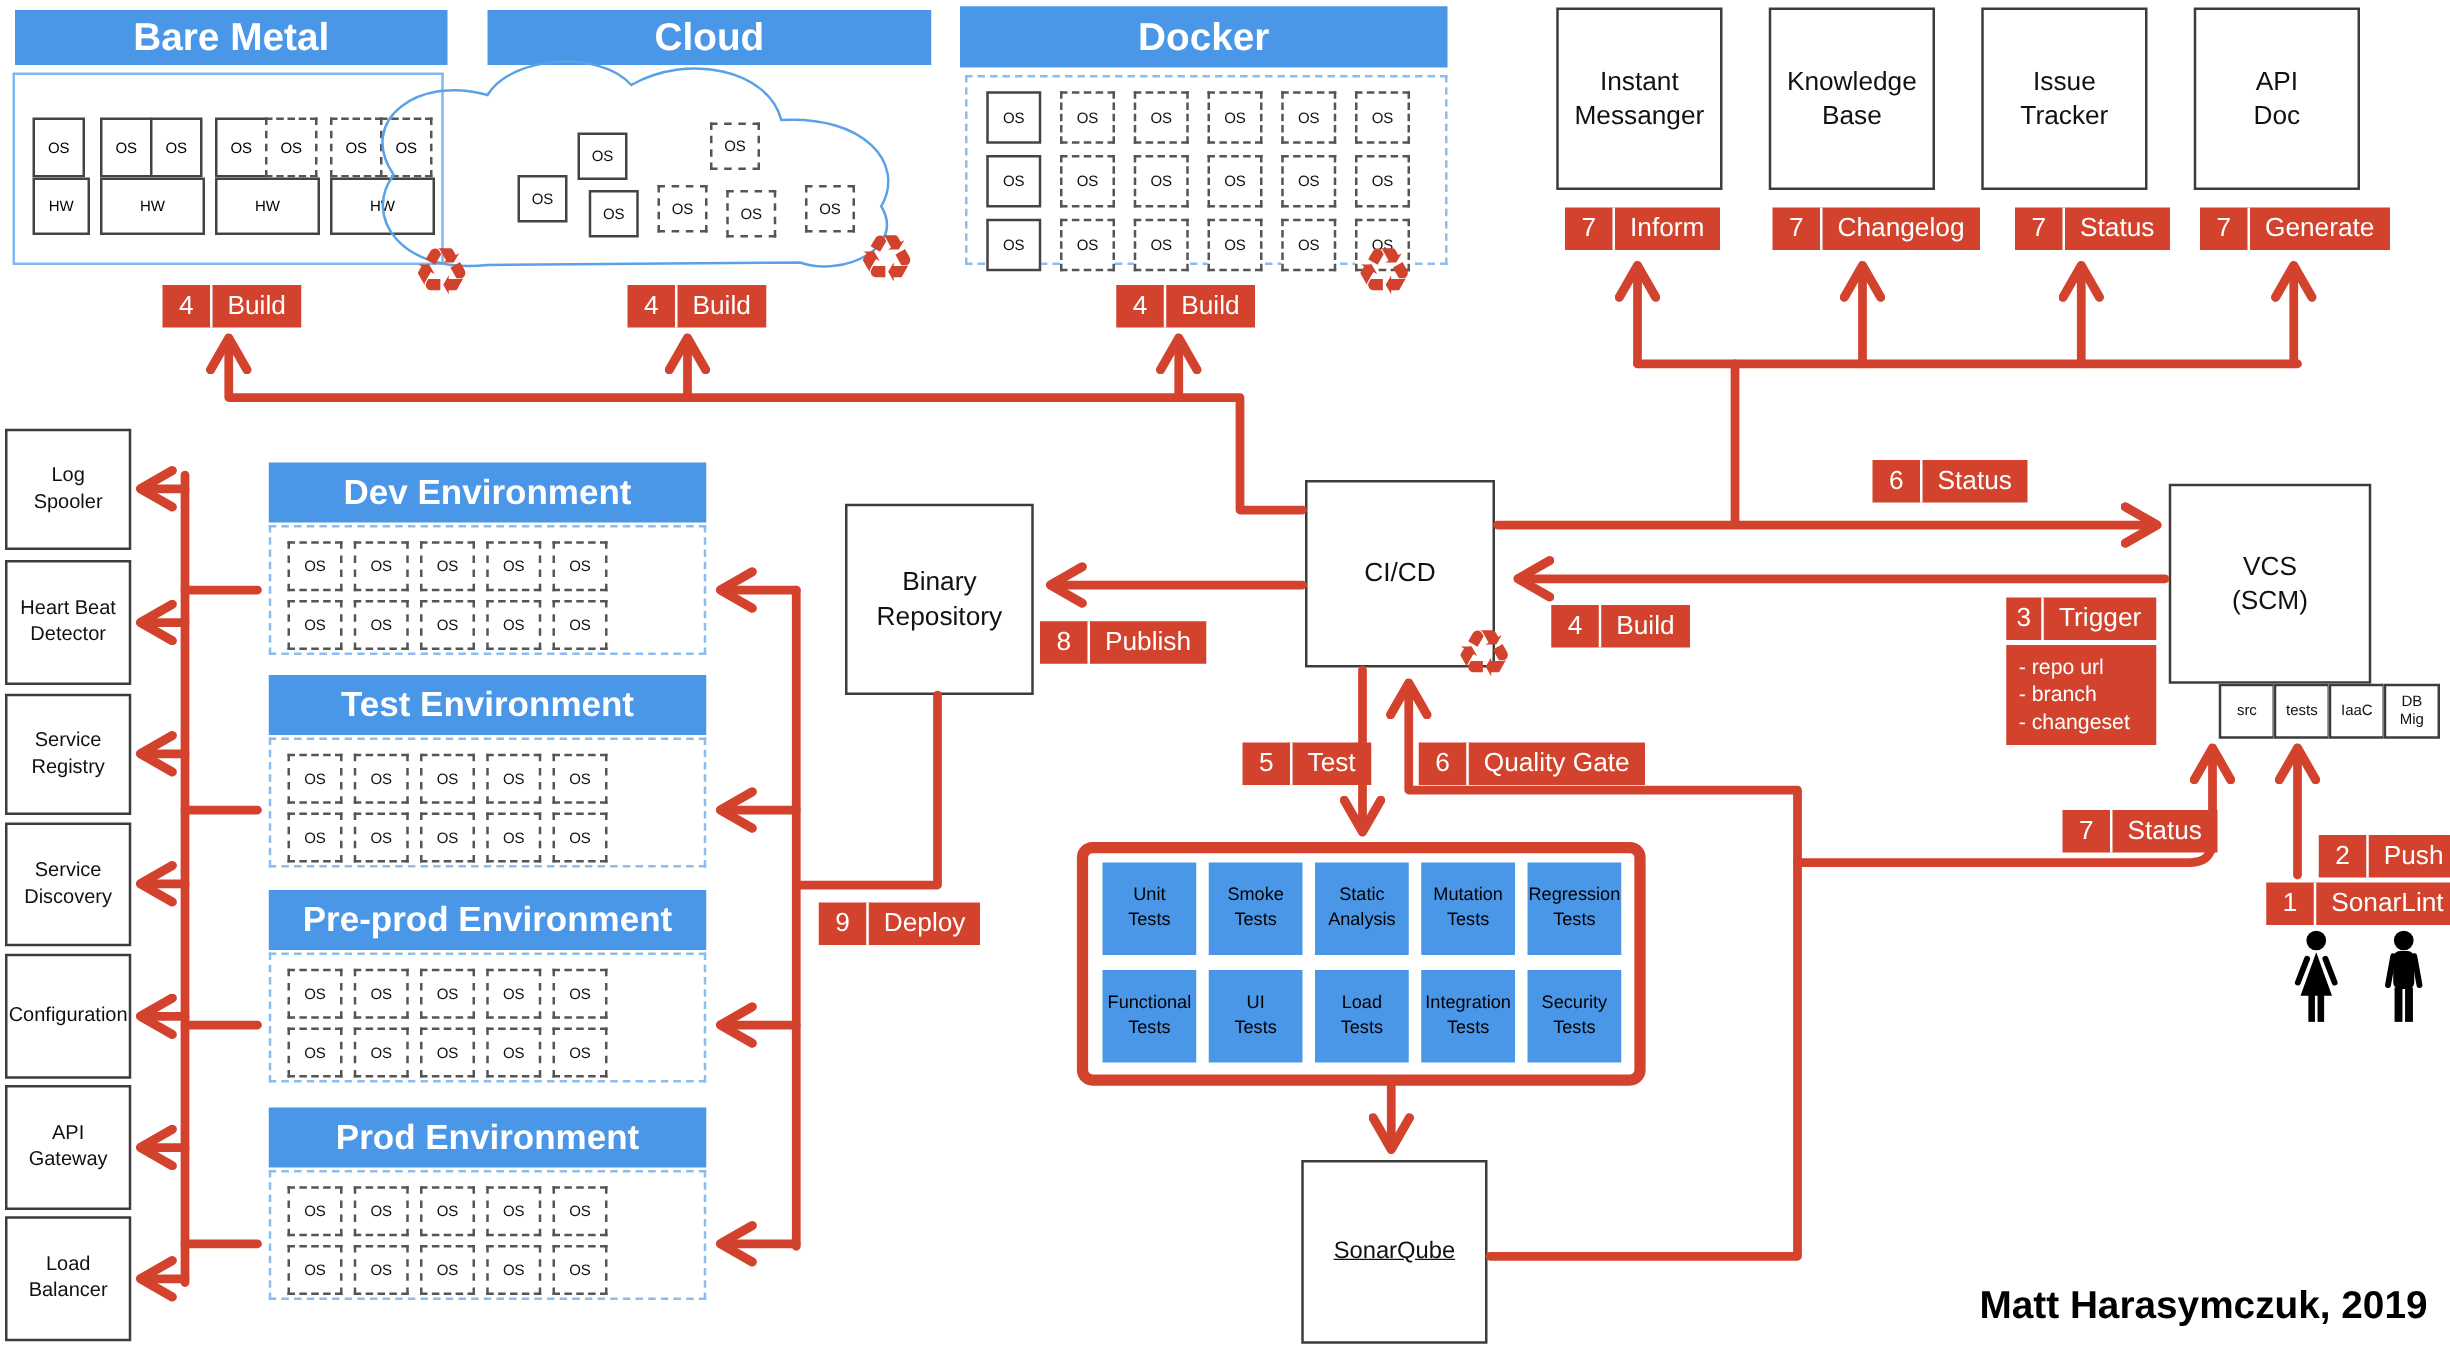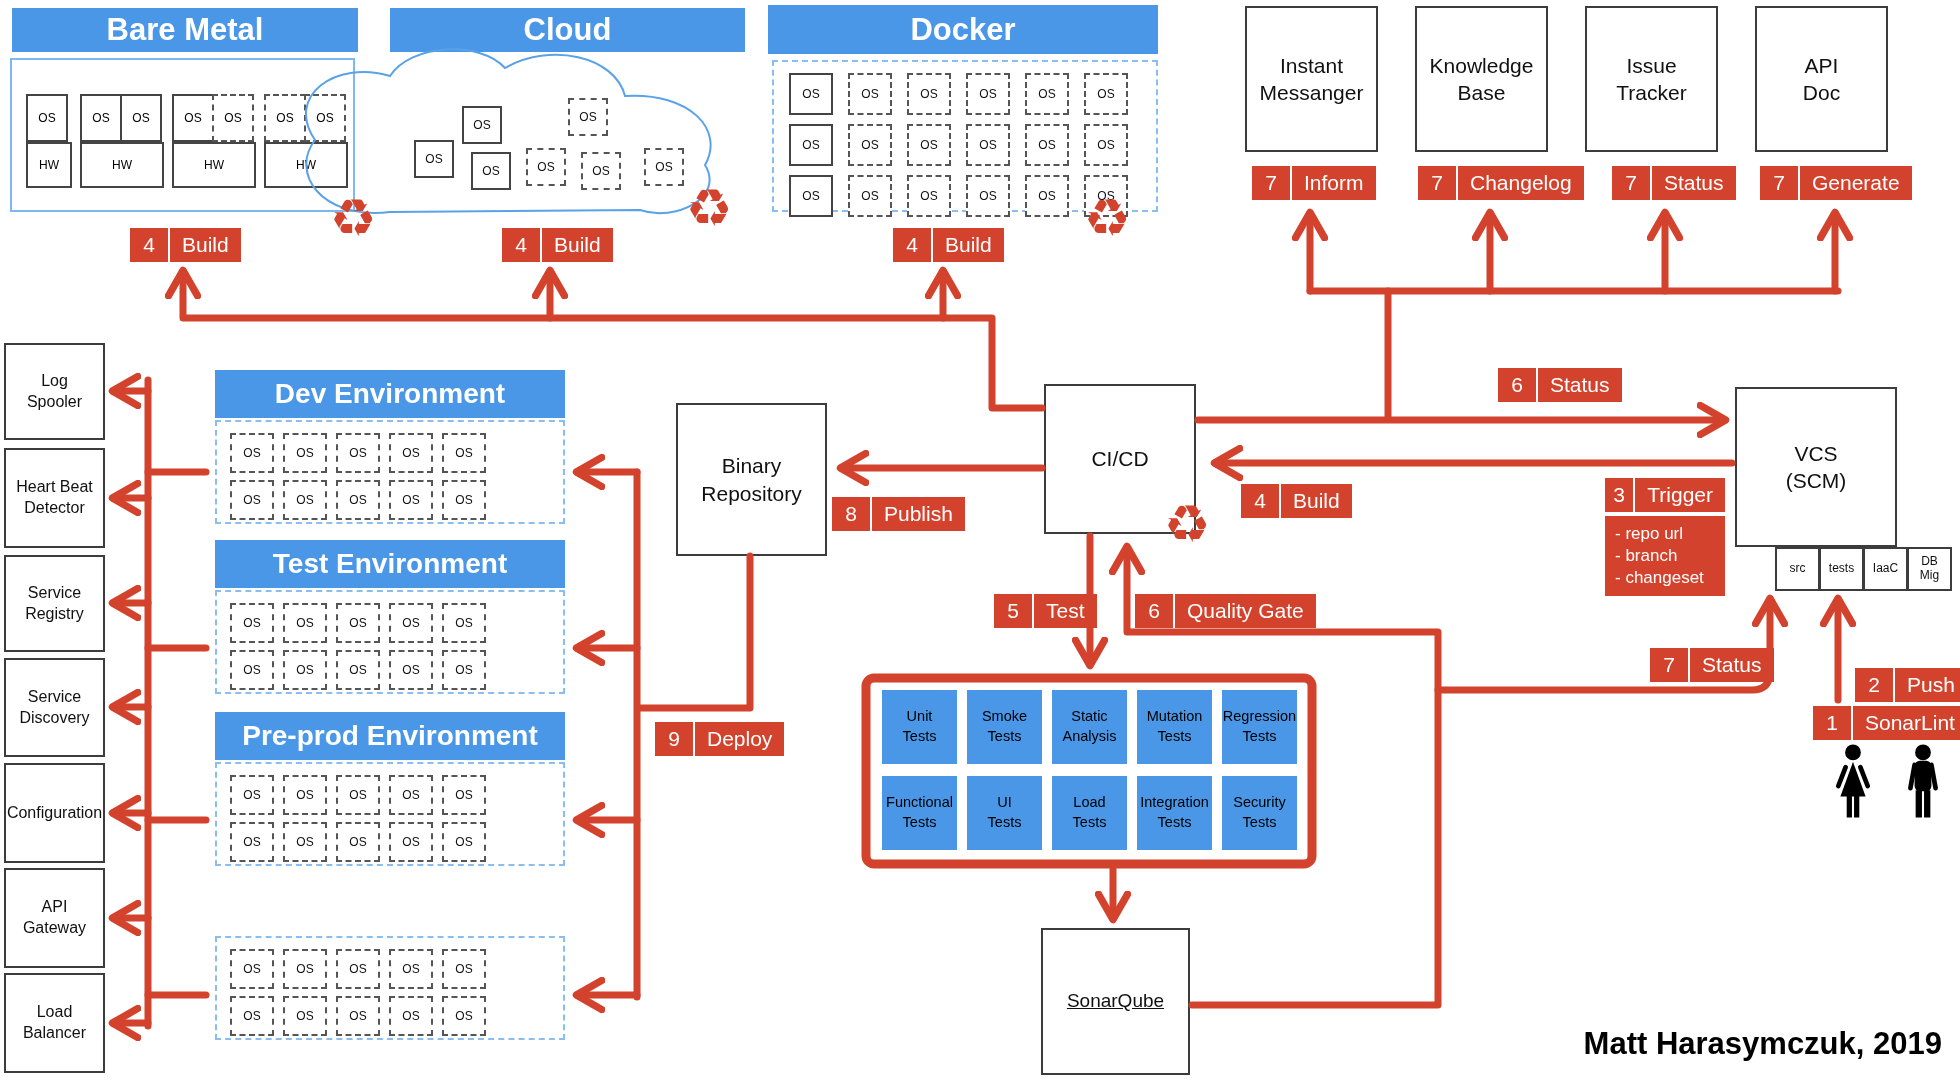--- a/index.html
+++ b/index.html
@@ -348,20 +348,23 @@
         </div>
         <div class="os d" style="height:36px;">
           <span>OS</span>
         </div>
         <div class="os d" style="height:36px;">
           <span>OS</span>
         </div>
       </div>
   </div>
 
+  <div class="abs bluebar et" style="left:215px;top:886px;width:350px;height:48px;">
+      <span>Prod Environment</span>
+    </div>
   <div class="abs dash-panel" style="left:215px;top:936px;width:350px;height:104px;padding:11px 0 0 13px;">
     <div class="env-row" style="margin-bottom:7px;">
         <div class="os d" style="height:36px;">
           <span>OS</span>
         </div>
         <div class="os d" style="height:36px;">
           <span>OS</span>
         </div>
         <div class="os d" style="height:36px;">
           <span>OS</span>

